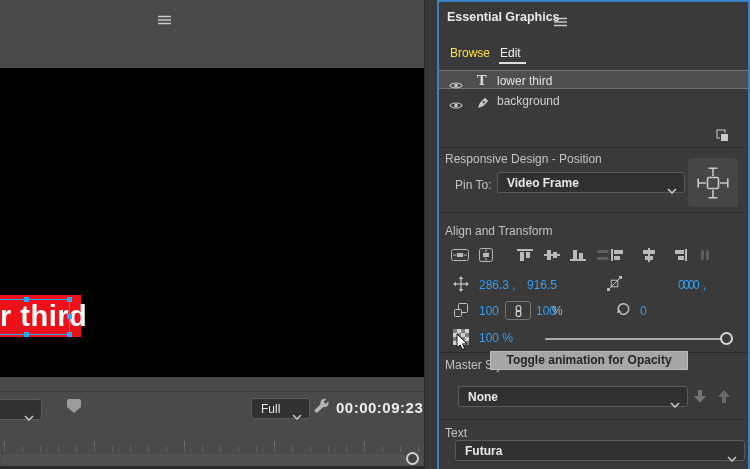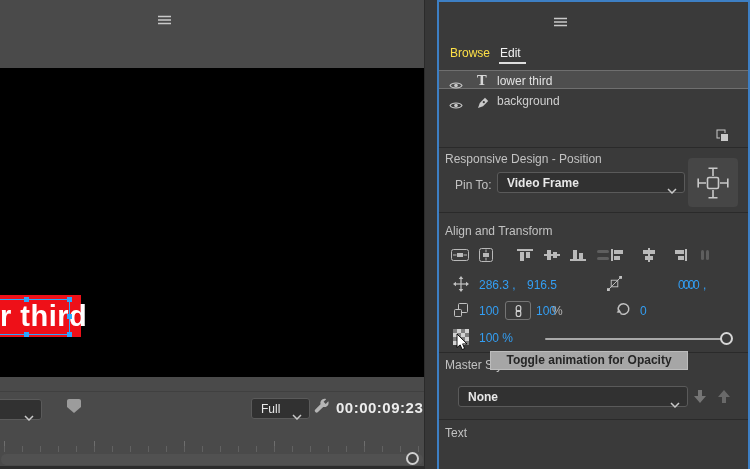--- a/index.html
+++ b/index.html
@@ -152,20 +152,21 @@
 
     <div class="abs ruler"></div>
     <div class="abs h-scrollbar"></div>
     <div class="abs scroll-handle"></div>
     <div class="abs bottom-strip"></div>
   </div>
 
   <div class="abs gap"></div>
 
   <div class="abs panel">
+    <div class="abs panel-title">Essential Graphics</div>
     <span class="abs pnl-menu menu-icon">
       <svg width="13" height="10" viewBox="0 0 13 10" stroke="currentColor" stroke-width="1.3">
           <path d="M0 1.5h13M0 5h13M0 8.5h13" fill="none"></path>
         </svg>
     </span>
 
     <div class="abs tab tab-browse">Browse</div>
     <div class="abs tab active tab-edit">Edit</div>
     <div class="abs tab-underline"></div>
 
@@ -371,15 +372,23 @@
     </span>
     <span class="abs arrow-btn ar-up">
       <svg width="12" height="13" viewBox="0 0 12 13" fill="currentColor">
           <path d="M8 13H4V7H0l6-7 6 7H8z"></path>
         </svg>
     </span>
 
     <div class="abs divider" style="top:417px;"></div>
 
     <div class="abs heading" style="left:6px;top:424px;">Text</div>
+    <div class="abs dd fut-dd">
+      <span class="dd-label" style="font-weight:700;">Futura</span>
+      <span class="chev">
+        <svg width="10" height="6" viewBox="0 0 10 6" fill="none" stroke="currentColor" stroke-width="1.5">
+            <path d="M1 1l4 4 4-4"></path>
+          </svg>
+      </span>
+    </div>
   </div>
 
 </div>
 
 </body></html>

